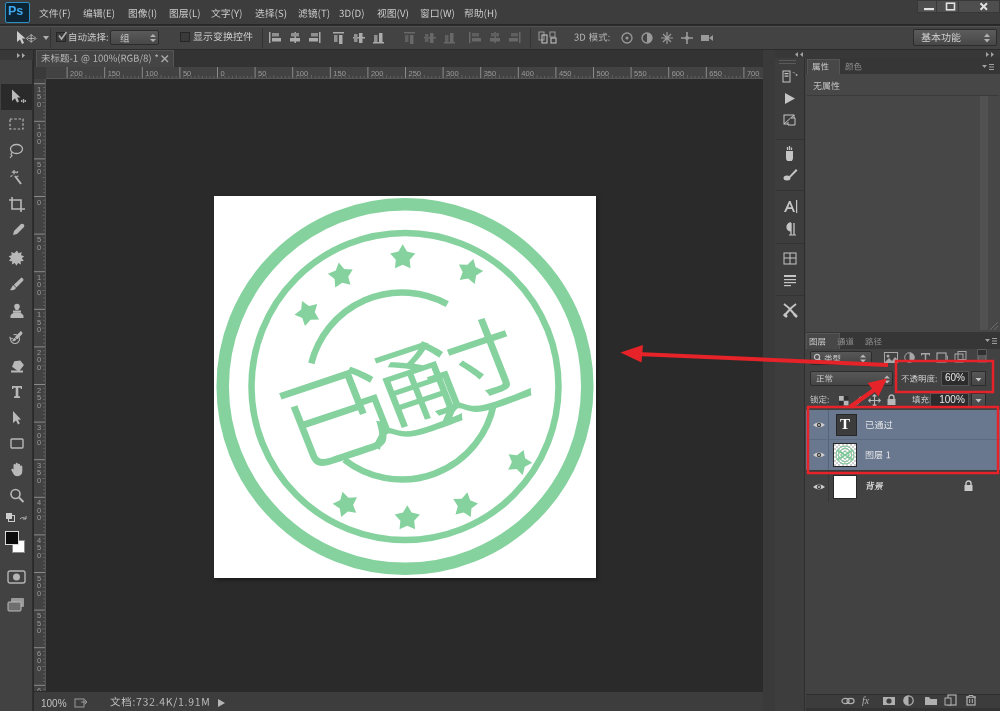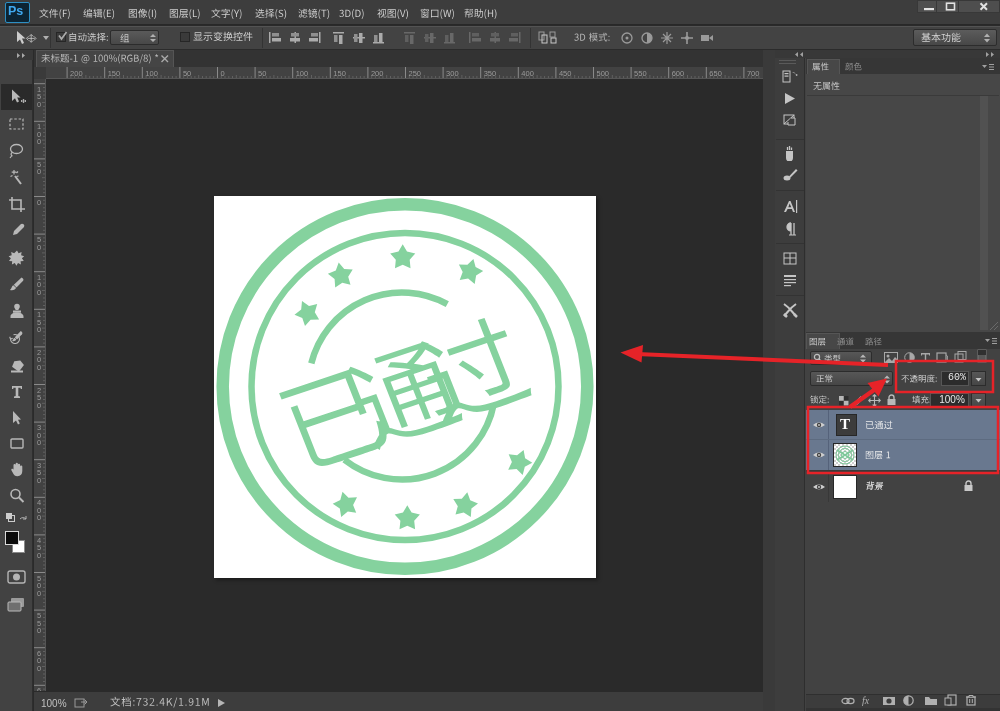--- a/index.html
+++ b/index.html
@@ -845,21 +845,21 @@
 <svg style="position:absolute;left:816px;top:372.8px;overflow:visible" width="19" height="12">
     <path transform="translate(0,8.7)" d="M1.6 -4.3V-0.3H0.4V0.3H8.1V-0.3H4.8V-3H7.5V-3.6H4.8V-5.9H7.8V-6.5H0.8V-5.9H4.1V-0.3H2.3V-4.3Z M11.2 -4.2H14.4V-3.3H11.2ZM9.8 -2.2V0.3H10.4V-1.6H12.5V0.7H13.2V-1.6H15.2V-0.4C15.2 -0.3 15.1 -0.2 15 -0.2C14.9 -0.2 14.4 -0.2 13.9 -0.2C14 -0.1 14.1 0.2 14.1 0.3C14.8 0.3 15.2 0.3 15.5 0.2C15.7 0.1 15.8 -0 15.8 -0.4V-2.2H13.2V-2.9H15V-4.7H10.5V-2.9H12.5V-2.2ZM9.9 -6.8C10.2 -6.5 10.5 -6.1 10.6 -5.8H9.2V-4H9.8V-5.3H15.7V-4H16.3V-5.8H13.1V-7.1H12.5V-5.8H10.7L11.2 -6.1C11.1 -6.3 10.8 -6.8 10.5 -7.1ZM15 -7.1C14.8 -6.8 14.5 -6.3 14.3 -6L14.8 -5.8C15 -6.1 15.4 -6.5 15.6 -6.8Z" fill="#d0d0d0"></path>
   </svg>
 <svg class="abs" style="left:883px;top:374.5px" width="10" height="10">
     <path d="M1 3.5 l3-3 3 3z M1 5.5 l3 3 3-3z" fill="#b8b8b8"></path>
   </svg>
 <svg style="position:absolute;left:901px;top:373.3px;overflow:visible" width="39" height="12">
     <path transform="translate(0,8.7)" d="M4.8 -4.1C5.8 -3.4 7 -2.4 7.6 -1.7L8.2 -2.2C7.5 -2.9 6.2 -3.8 5.2 -4.5ZM0.6 -6.5V-5.9H4.4C3.5 -4.4 2.1 -3 0.4 -2.2C0.5 -2 0.7 -1.8 0.8 -1.6C2 -2.2 3 -3.1 3.9 -4.1V0.7H4.6V-5C4.8 -5.3 5 -5.6 5.2 -5.9H7.9V-6.5Z M9 -6.5C9.5 -6.1 10.1 -5.5 10.3 -5.1L10.9 -5.5C10.6 -5.9 10 -6.5 9.5 -6.9ZM15.8 -7C14.8 -6.8 12.9 -6.6 11.4 -6.6C11.4 -6.4 11.5 -6.2 11.5 -6.1C12.2 -6.1 12.9 -6.2 13.5 -6.2V-5.6H11.2V-5.1H13.1C12.6 -4.5 11.7 -3.9 10.9 -3.7C11 -3.6 11.2 -3.3 11.3 -3.2C12.1 -3.5 12.9 -4.1 13.5 -4.8V-3.6H14.2V-4.8C14.7 -4.1 15.6 -3.5 16.3 -3.2C16.4 -3.4 16.6 -3.6 16.7 -3.7C15.9 -4 15.1 -4.5 14.5 -5.1H16.6V-5.6H14.2V-6.3C14.9 -6.3 15.6 -6.5 16.2 -6.6ZM11.8 -3.4V-2.9H12.8C12.7 -2 12.3 -1.3 11.1 -1C11.3 -0.9 11.4 -0.6 11.5 -0.5C12.8 -1 13.2 -1.8 13.4 -2.9H14.4C14.4 -2.7 14.3 -2.4 14.2 -2.2H15.7C15.6 -1.5 15.5 -1.2 15.4 -1.1C15.3 -1.1 15.3 -1.1 15.1 -1.1C15 -1.1 14.6 -1.1 14.2 -1.1C14.3 -1 14.3 -0.8 14.3 -0.6C14.8 -0.6 15.2 -0.6 15.4 -0.6C15.6 -0.6 15.8 -0.7 15.9 -0.8C16.1 -1 16.2 -1.4 16.3 -2.4C16.3 -2.5 16.3 -2.6 16.3 -2.6H14.9L15.1 -3.4ZM10.6 -3.9H9V-3.3H10V-0.7C9.7 -0.5 9.3 -0.2 8.9 0.1L9.3 0.7C9.8 0.2 10.3 -0.3 10.6 -0.3C10.8 -0.3 11 -0 11.3 0.2C11.9 0.5 12.6 0.6 13.6 0.6C14.4 0.6 15.9 0.5 16.5 0.5C16.5 0.3 16.6 -0 16.7 -0.2C15.9 -0.1 14.6 -0 13.6 -0C12.7 -0 12 -0.1 11.5 -0.4C11.1 -0.6 10.9 -0.8 10.6 -0.9Z M19.9 -3.8V-2.1H18.3V-3.8ZM19.9 -4.4H18.3V-6H19.9ZM17.7 -6.6V-0.7H18.3V-1.5H20.5V-6.6ZM24.3 -6.2V-4.7H21.9V-6.2ZM21.3 -6.8V-3.7C21.3 -2.4 21.1 -0.8 19.7 0.3C19.8 0.4 20 0.6 20.1 0.7C21.1 -0 21.5 -1 21.7 -2H24.3V-0.2C24.3 -0 24.2 0 24 0C23.9 0.1 23.4 0.1 22.8 0C22.9 0.2 23 0.5 23 0.7C23.8 0.7 24.2 0.6 24.5 0.5C24.8 0.4 24.9 0.2 24.9 -0.2V-6.8ZM24.3 -4.1V-2.6H21.8C21.9 -3 21.9 -3.4 21.9 -3.7V-4.1Z M28.8 -5.5V-4.7H27.4V-4.2H28.8V-2.8H32.1V-4.2H33.5V-4.7H32.1V-5.5H31.5V-4.7H29.4V-5.5ZM31.5 -4.2V-3.3H29.4V-4.2ZM31.9 -1.7C31.6 -1.3 31 -0.9 30.4 -0.7C29.8 -0.9 29.3 -1.3 29 -1.7ZM27.5 -2.3V-1.7H28.6L28.3 -1.6C28.7 -1.1 29.2 -0.7 29.7 -0.4C28.9 -0.1 28 0 27.1 0.1C27.2 0.2 27.3 0.5 27.4 0.6C28.4 0.5 29.5 0.3 30.4 -0.1C31.2 0.3 32.2 0.6 33.3 0.7C33.4 0.5 33.5 0.3 33.7 0.1C32.7 0 31.9 -0.1 31.1 -0.4C31.9 -0.8 32.5 -1.3 32.9 -2.1L32.5 -2.3L32.4 -2.3ZM29.5 -7C29.6 -6.8 29.8 -6.5 29.9 -6.3H26.6V-4C26.6 -2.7 26.5 -0.9 25.8 0.4C26 0.4 26.3 0.6 26.4 0.7C27.1 -0.7 27.2 -2.6 27.2 -4V-5.7H33.6V-6.3H30.6C30.5 -6.6 30.3 -6.9 30.2 -7.2Z M35.2 -3.3C35.5 -3.3 35.7 -3.6 35.7 -3.9C35.7 -4.3 35.5 -4.5 35.2 -4.5C34.9 -4.5 34.6 -4.3 34.6 -3.9C34.6 -3.6 34.9 -3.3 35.2 -3.3ZM35.2 0.1C35.5 0.1 35.7 -0.1 35.7 -0.5C35.7 -0.8 35.5 -1.1 35.2 -1.1C34.9 -1.1 34.6 -0.8 34.6 -0.5C34.6 -0.1 34.9 0.1 35.2 0.1Z" fill="#d0d0d0"></path>
   </svg>
 <div class="abs" style="left:941px;top:371px;width:28px;height:15px;background:#2c2c2c;border:1px solid #565656"></div>
-<div class="abs" style="left:945px;top:372px;color:#e8e8e8;font-size:10px;font-family:Liberation Mono, monospace;width:24px;text-align:center">60%</div>
+<div class="abs" style="left:945px;top:372px;color:#e8e8e8;font-size:10px;font-family:Liberation Sans, sans-serif;width:24px;text-align:left">60%</div>
 <div class="abs" style="left:971px;top:371px;width:15px;height:15px;background:linear-gradient(#575757,#464646);border:1px solid #2c2c2c"></div>
 <svg class="abs" style="left:975px;top:377px" width="8" height="6">
     <path d="M0.5 1 l3 3.5 3-3.5z" fill="#c4c4c4"></path>
   </svg>
 <svg style="position:absolute;left:810px;top:394.3px;overflow:visible" width="22" height="12">
     <path transform="translate(0,8.7)" d="M5.4 -3.8V-2.3C5.4 -1.5 5.2 -0.4 3.1 0.2C3.3 0.3 3.5 0.6 3.5 0.7C5.8 -0.1 6.1 -1.3 6.1 -2.3V-3.8ZM5.7 -0.5C6.4 -0.2 7.3 0.3 7.8 0.7L8.2 0.2C7.7 -0.1 6.8 -0.6 6.1 -0.9ZM3.7 -6.6C4.1 -6.2 4.4 -5.5 4.6 -5.1L5.1 -5.4C4.9 -5.8 4.6 -6.4 4.2 -6.8ZM7.3 -6.8C7.1 -6.4 6.7 -5.7 6.5 -5.3L6.9 -5.1C7.2 -5.5 7.6 -6.1 7.8 -6.6ZM1.5 -7.1C1.3 -6.3 0.8 -5.6 0.3 -5.1C0.4 -4.9 0.6 -4.6 0.6 -4.5C0.9 -4.8 1.2 -5.2 1.4 -5.6H3.5V-6.2H1.8C1.9 -6.4 2 -6.7 2.1 -7ZM0.6 -2.9V-2.3H1.7V-0.7C1.7 -0.3 1.4 0.1 1.2 0.2C1.3 0.3 1.5 0.5 1.6 0.6C1.7 0.5 2 0.3 3.5 -0.5C3.4 -0.6 3.4 -0.9 3.4 -1L2.3 -0.5V-2.3H3.5V-2.9H2.3V-4.1H3.3V-4.6H0.9V-4.1H1.7V-2.9ZM5.5 -7.2V-4.9H3.9V-0.9H4.5V-4.3H7V-0.9H7.6V-4.9H6.1V-7.2Z M10.4 -3.2C10.2 -1.7 9.8 -0.5 8.8 0.3C9 0.4 9.2 0.6 9.3 0.7C9.9 0.2 10.3 -0.4 10.6 -1.2C11.4 0.2 12.7 0.5 14.4 0.5H16.4C16.4 0.4 16.6 0.1 16.7 -0.1C16.2 -0.1 14.8 -0.1 14.5 -0.1C14 -0.1 13.5 -0.1 13.1 -0.2V-1.9H15.6V-2.5H13.1V-3.9H15.3V-4.5H10.3V-3.9H12.4V-0.4C11.7 -0.6 11.2 -1.1 10.8 -2C10.9 -2.4 11 -2.8 11.1 -3.1ZM12.1 -7C12.3 -6.8 12.4 -6.4 12.5 -6.2H9.2V-4.3H9.8V-5.6H15.6V-4.3H16.3V-6.2H13.2C13.2 -6.5 12.9 -6.9 12.8 -7.2Z M18.2 -3.3C18.5 -3.3 18.7 -3.6 18.7 -3.9C18.7 -4.3 18.5 -4.5 18.2 -4.5C17.9 -4.5 17.6 -4.3 17.6 -3.9C17.6 -3.6 17.9 -3.3 18.2 -3.3ZM18.2 0.1C18.5 0.1 18.7 -0.1 18.7 -0.5C18.7 -0.8 18.5 -1.1 18.2 -1.1C17.9 -1.1 17.6 -0.8 17.6 -0.5C17.6 -0.1 17.9 0.1 18.2 0.1Z" fill="#d0d0d0"></path>
   </svg>
 <svg class="abs" style="left:838px;top:395px" width="12" height="11">
     <rect x="1" y="1" width="9.5" height="9.5" fill="#2e2e2e"></rect>
     <rect x="1" y="1" width="4.75" height="4.75" fill="#b8b8b8"></rect>

